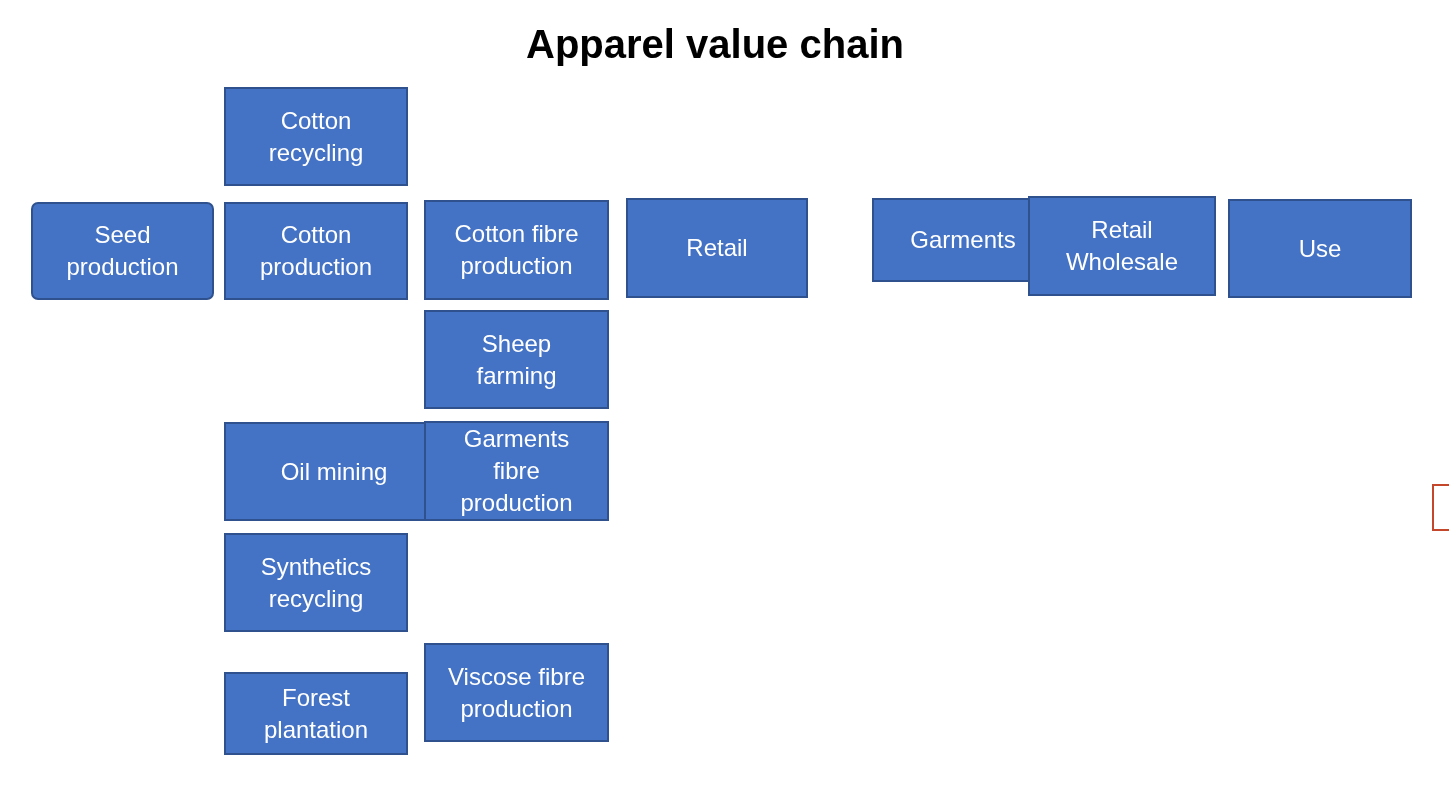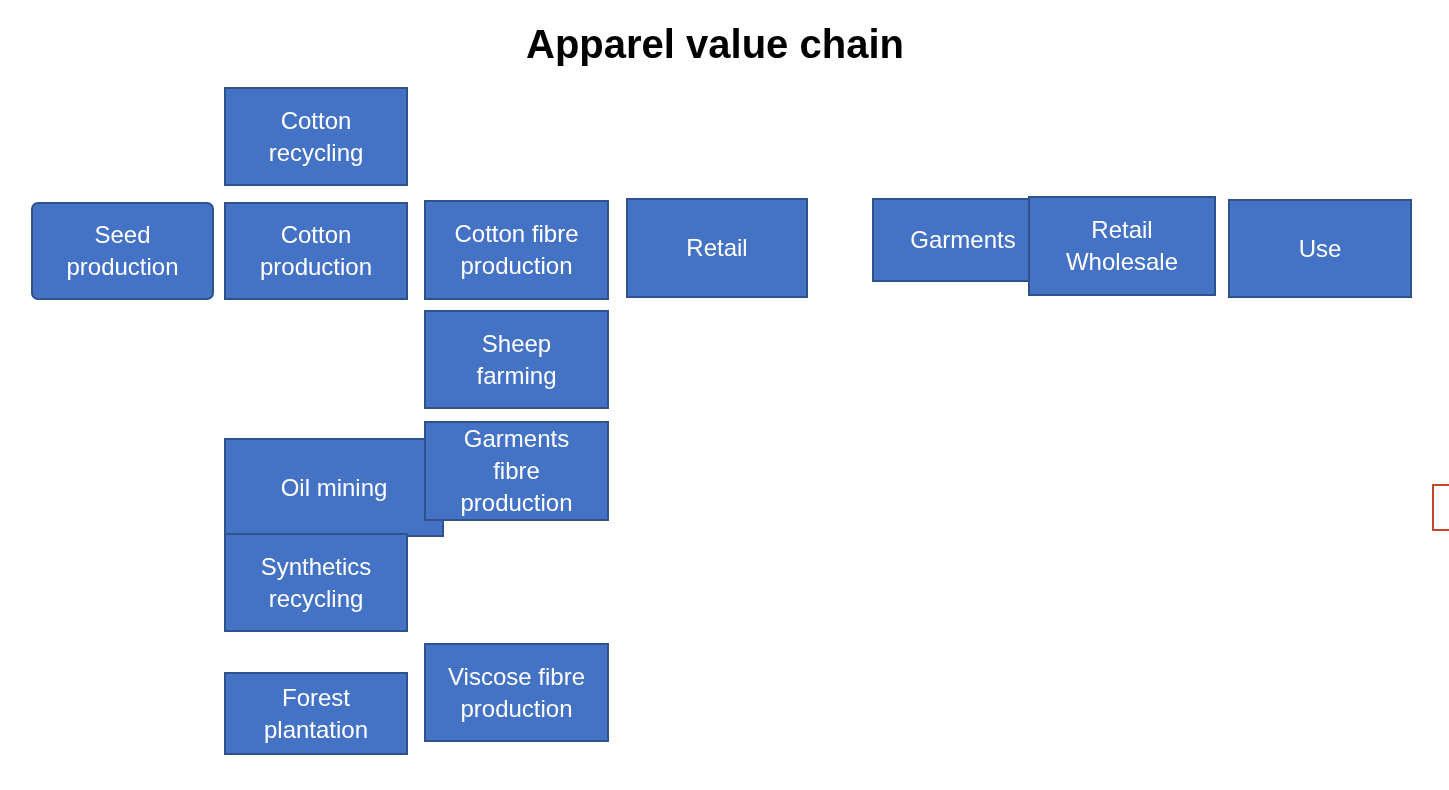--- a/index.html
+++ b/index.html
@@ -76,21 +76,21 @@
   <div class="node" style="left:872px; top:198px; width:182px; height:84px;">Garments</div>
 
   <div class="node" style="left:1028px; top:196px; width:188px; height:100px;">Retail
 Wholesale</div>
 
   <div class="node" style="left:1228px; top:199px; width:184px; height:99px;">Use</div>
 
   <div class="node" style="left:424px; top:310px; width:185px; height:99px;">Sheep
 farming</div>
 
-  <div class="node" style="left:224px; top:438px; width:220px; height:99px;">Oil mining</div>
+  <div class="node" style="left:224px; top:422px; width:220px; height:99px;">Oil mining</div>
 
   <div class="node" style="left:424px; top:421px; width:185px; height:100px;">Garments
 fibre
 production</div>
 
   <div class="node" style="left:224px; top:533px; width:184px; height:99px;">Synthetics
 recycling</div>
 
   <div class="node" style="left:224px; top:672px; width:184px; height:83px;">Forest
 plantation</div>

